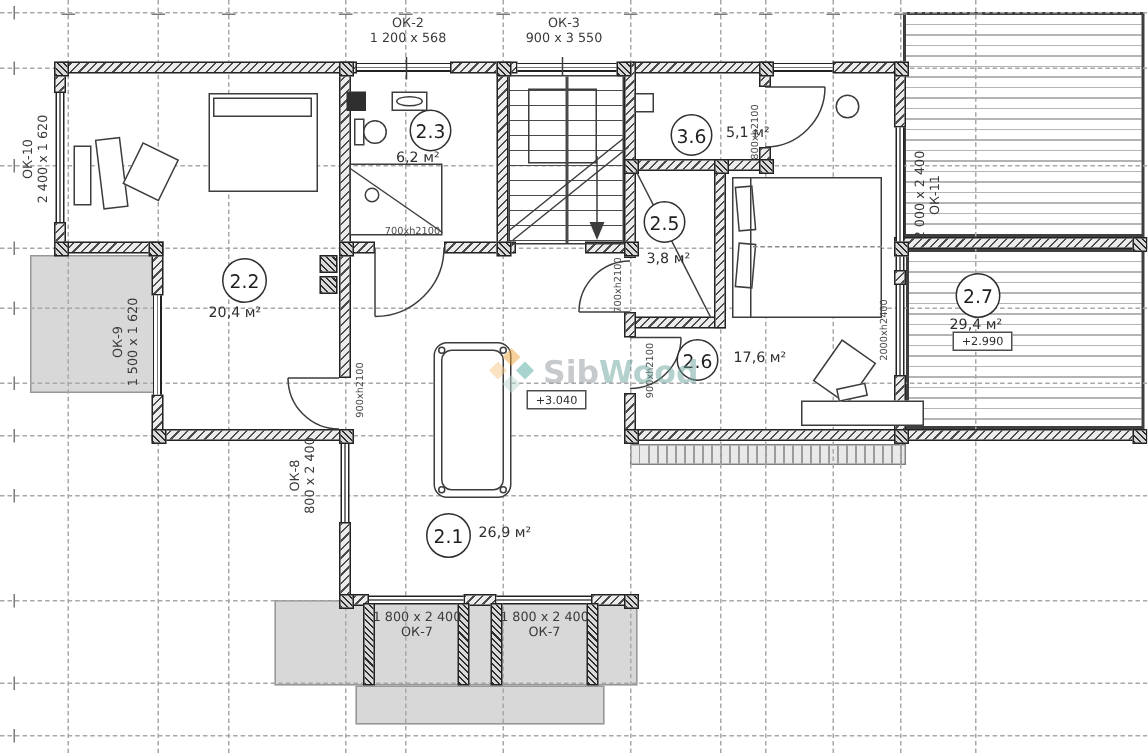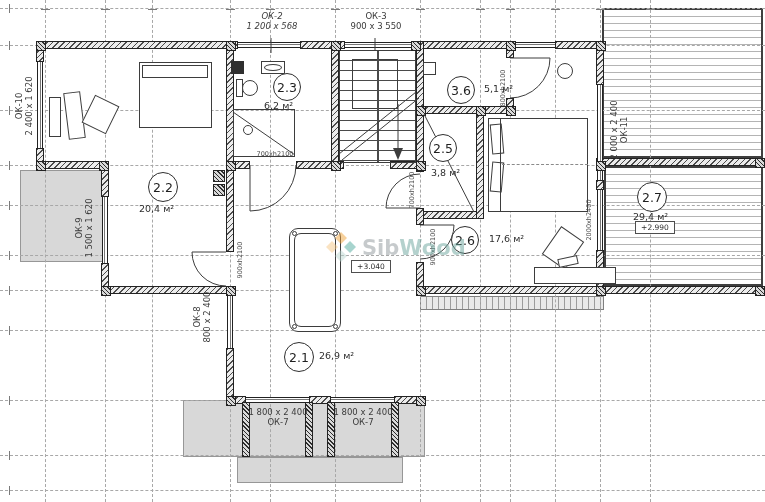--- a/index.html
+++ b/index.html
@@ -100,21 +100,21 @@
       <line x1="424" y1="114" x2="474" y2="212"></line>
       <line x1="339" y1="154" x2="416" y2="92"></line>
       <line x1="342" y1="160" x2="419" y2="98"></line>
       <line x1="398" y1="104" x2="398" y2="150"></line>
       <line x1="271" y1="38" x2="271" y2="53"></line>
       <line x1="375" y1="38" x2="375" y2="50"></line>
     </g>
     <polygon points="393,148 403,148 398,160" fill="#3d3d3d"></polygon>
   </svg>
 
-  <div class="win-label abs" style="left:234px;top:11px;width:76px;font-style:italic;">
+  <div class="win-label abs" style="left:234px;top:11px;width:76px;">
     <div>ОК-2</div>
     <div>1 200 x 568</div>
   </div>
   <div class="win-label abs" style="left:338px;top:11px;width:76px;">
     <div>ОК-3</div>
     <div>900 x 3 550</div>
   </div>
 
   <div class="win-label abs" style="left:243px;top:407px;width:70px;">
     <div>1 800 x 2 400</div>

